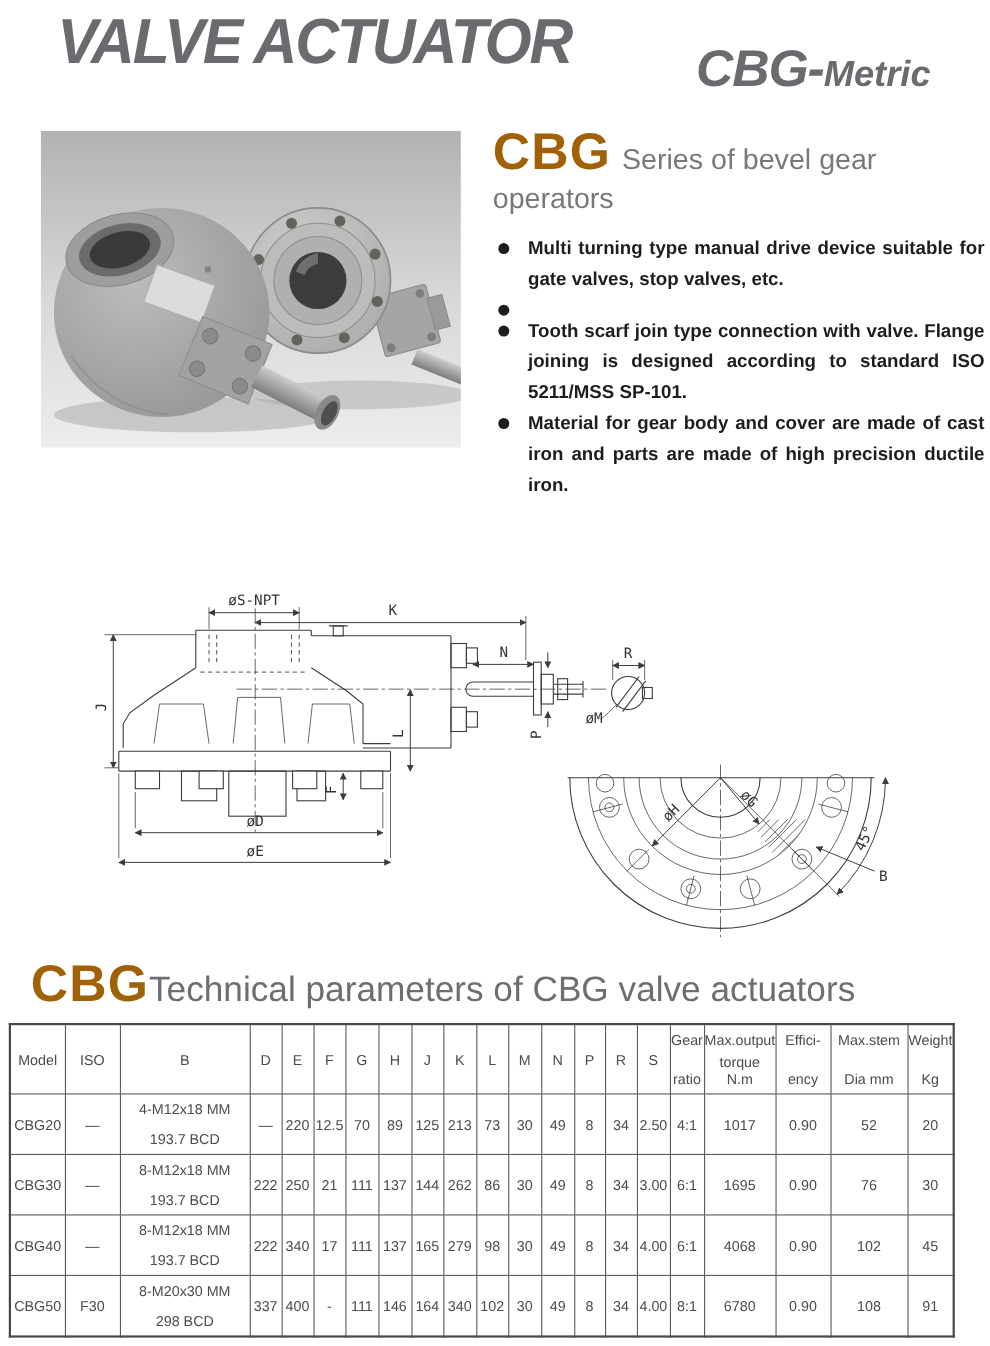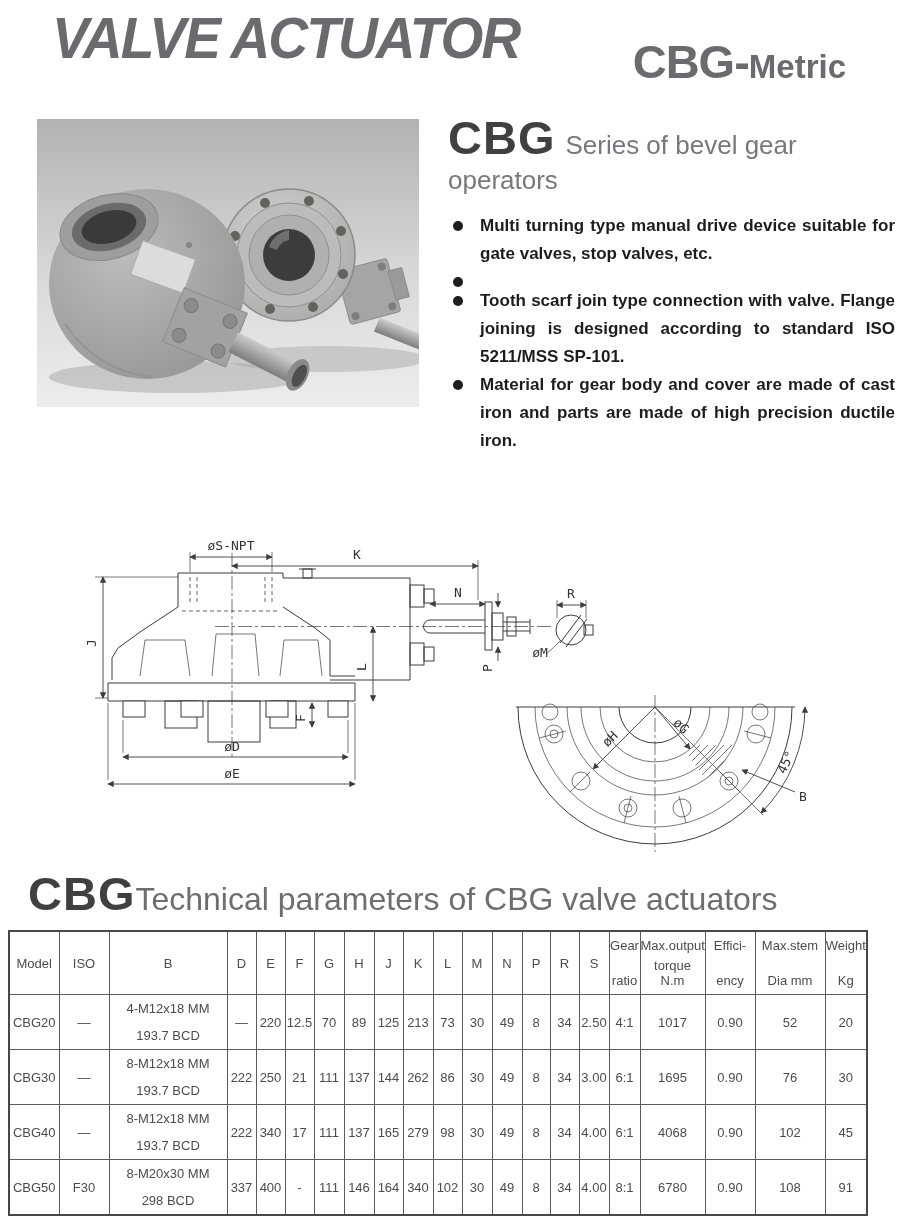--- a/index.html
+++ b/index.html
@@ -2,28 +2,28 @@
 <html><head>
 <meta charset="utf-8">
 <style>
   html,body{margin:0;padding:0;background:#888;}
   .page{position:relative;width:900px;height:1224px;background:#ffffff;overflow:hidden;
         font-family:"Liberation Sans",sans-serif;margin:0 auto;}
   
   .title{position:absolute;left:52px;top:4px;font-size:58px;font-weight:bold;font-style:italic;
          color:#6a6b6e;letter-spacing:-2px;transform:scaleX(.95);transform-origin:left top;white-space:nowrap;}
   .brand{position:absolute;left:550px;top:34px;width:296px;text-align:right;color:#6a6b6e;
-         font-weight:bold;white-space:nowrap;}
+         font-style:italic;font-weight:bold;white-space:nowrap;}
   .brand-main{font-size:47px;letter-spacing:-1px;}
   .brand-sub{font-size:33px;}
   
   .photo{position:absolute;left:37px;top:119px;width:382px;height:288px;}
   
   .intro{position:absolute;left:448px;top:110px;width:447px;}
-  .cbg-big{font-size:47px;font-weight:bold;color:#404040;letter-spacing:1px;}
+  .cbg-big{font-size:47px;font-weight:bold;color:#a16207;letter-spacing:1px;}
   .series-sub{font-size:26px;color:#77787b;margin-left:10px;}
   .bullets{list-style:none;margin:16px 0 0 0;padding:0;}
   .bullets li{display:flex;align-items:flex-start;}
   .dot{width:10px;height:10px;border-radius:50%;background:#1d1d1b;margin:9px 17px 0 5px;flex:none;}
   .btxt{font-size:17px;font-weight:bold;color:#1d1d1b;line-height:28px;text-align:justify;}
   
   .drawing{position:absolute;left:55px;top:515px;width:845px;height:345px;}
   .s{stroke:#3c3c3c;stroke-width:1;fill:none;}
   .sw{stroke:#3c3c3c;stroke-width:1;fill:#fff;}
   .thin{stroke:#3c3c3c;stroke-width:.7;fill:none;}

